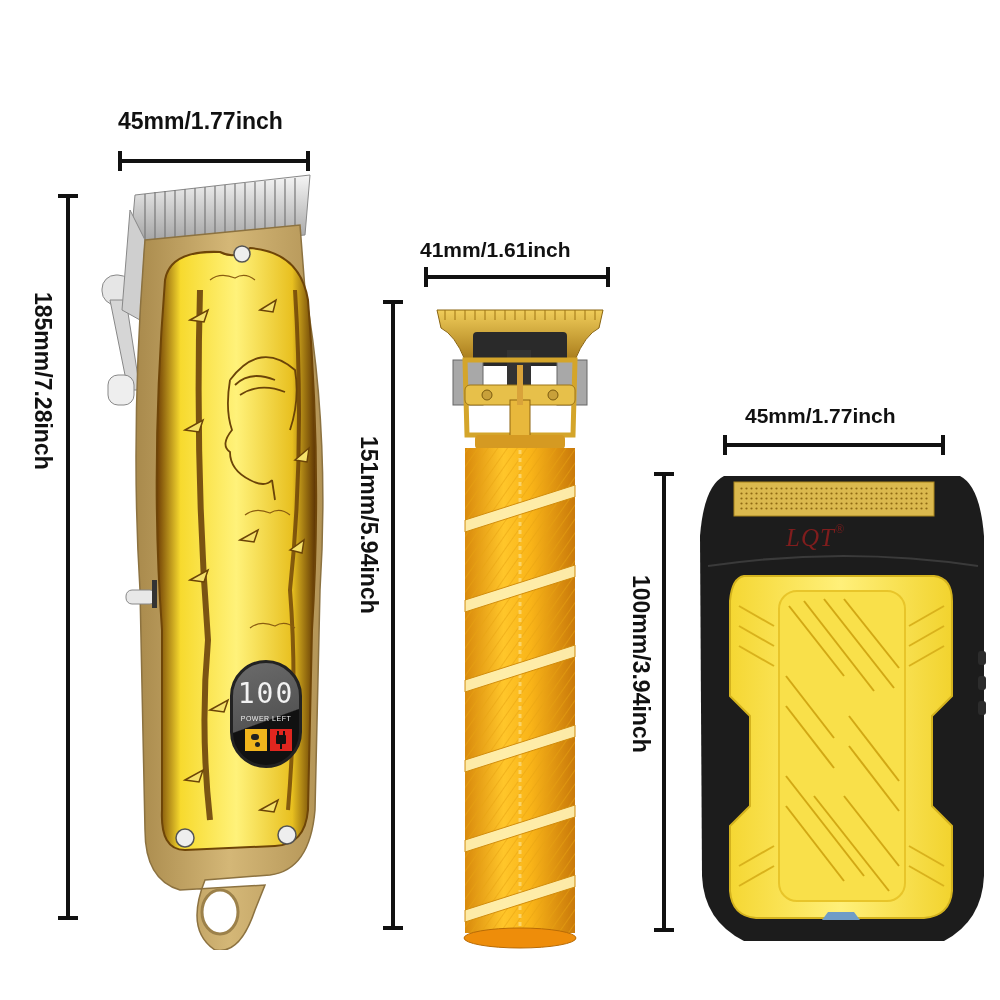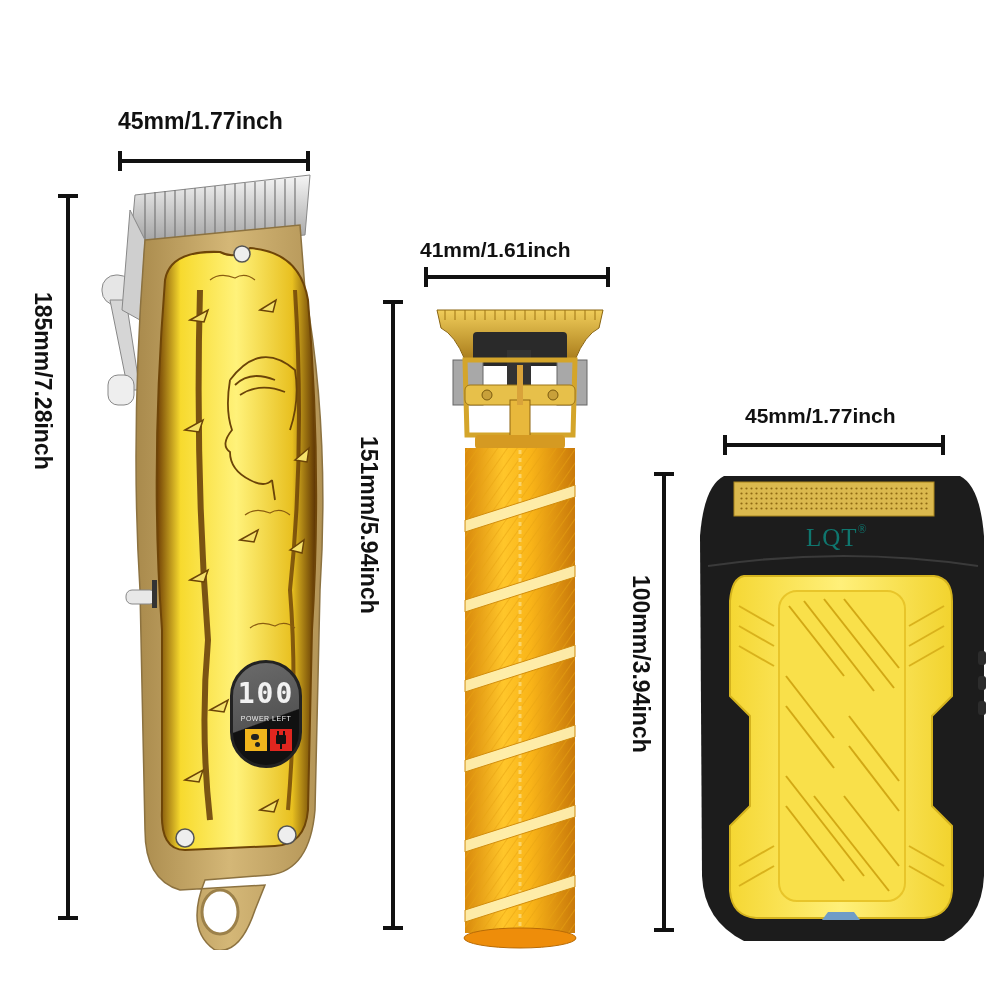--- a/index.html
+++ b/index.html
@@ -149,21 +149,21 @@
     <circle cx="152" cy="84" r="8" fill="#eeeeee" stroke="#555" stroke-width="1.5"></circle>
 
     <circle cx="95" cy="668" r="9" fill="#eeeeee" stroke="#555" stroke-width="1.5"></circle>
     <circle cx="197" cy="665" r="9" fill="#eeeeee" stroke="#555" stroke-width="1.5"></circle>
 
     <rect x="36" y="420" width="30" height="14" rx="6" fill="#e8e8e8" stroke="#888"></rect>
     <rect x="62" y="410" width="5" height="28" fill="#333"></rect>
   </svg>
 
   <div style="position:absolute; left:140px; top:490px; width:72px; height:108px; border-radius:36px; background:linear-gradient(160deg,#6b6b6b 0%,#555 55%,#111 56%,#111 100%); border:3px solid #222; overflow:hidden;">
-    <div style="position:absolute; left:0; right:0; top:14px; text-align:center; font-family:'DejaVu Sans Mono', monospace; font-size:28px; letter-spacing:2px; color:#f2f2f2; font-weight:bold;">100</div>
+    <div style="position:absolute; left:0; right:0; top:14px; text-align:center; font-family:'DejaVu Sans Mono', monospace; font-size:28px; letter-spacing:2px; color:#f2f2f2; font-weight:normal;">100</div>
     <div style="position:absolute; left:0; right:0; top:52px; text-align:center; font-size:7px; color:#eee; letter-spacing:0.5px;">POWER LEFT</div>
     <div style="position:absolute; left:12px; top:66px; width:22px; height:22px; background:#f2b51c;">
       <span style="position:absolute; left:6px; top:5px; width:8px; height:6px; border-radius:3px; background:#222;"></span>
       <span style="position:absolute; left:10px; top:13px; width:5px; height:5px; border-radius:3px; background:#222;"></span>
     </div>
     <div style="position:absolute; left:37px; top:66px; width:22px; height:22px; background:#e0261f;">
       <span style="position:absolute; left:6px; top:6px; width:10px; height:9px; background:#111; border-radius:1px;"></span>
       <span style="position:absolute; left:7px; top:2px; width:2px; height:4px; background:#111;"></span>
       <span style="position:absolute; left:13px; top:2px; width:2px; height:4px; background:#111;"></span>
       <span style="position:absolute; left:10px; top:15px; width:2px; height:5px; background:#111;"></span>
@@ -291,16 +291,16 @@
         <path d="M250 170 L215 190"></path>
       <path d="M45 390 L80 370"></path>
         <path d="M45 410 L80 390"></path>
       <path d="M250 390 L215 370"></path>
         <path d="M250 410 L215 390"></path>
     </g>
 
     <path d="M128 444 L134 436 L160 436 L166 444 Z" fill="#6f9cc6"></path>
   </svg>
 
-  <div style="position:absolute; left:112px; top:48px; font-family:'Liberation Serif', serif; font-size:25px; color:#0f766e; letter-spacing:1px;">
+  <div style="position:absolute; left:92px; top:48px; font-family:'Liberation Serif', serif; font-size:25px; color:#7f1d1d; letter-spacing:1px;font-style:italic;">
     <span>LQT</span><sup style="font-size:12px; vertical-align:top; position:relative; top:-2px;">®</sup>
   </div>
 </div>
 
 </body></html>

